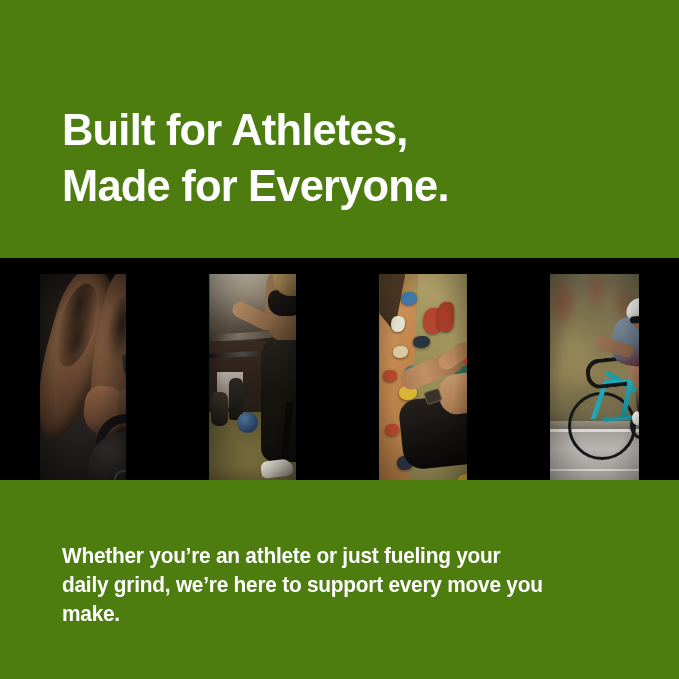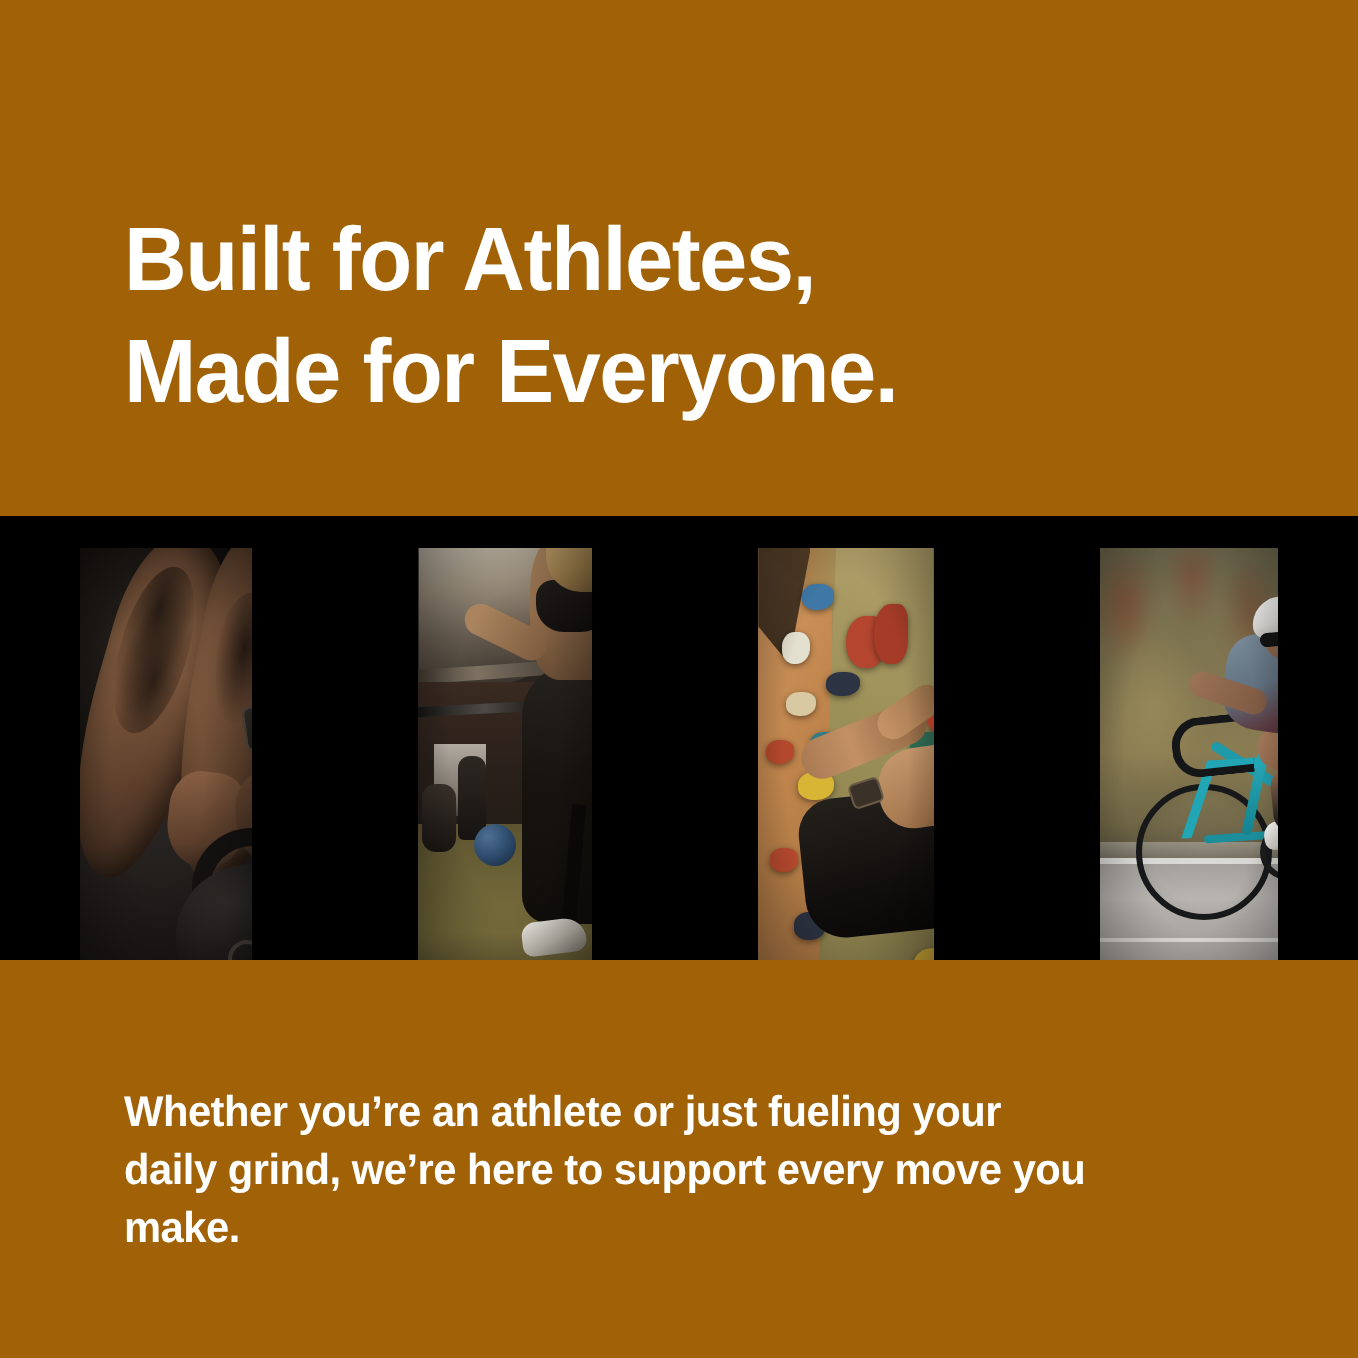--- a/index.html
+++ b/index.html
@@ -12,21 +12,21 @@
     height: 679px;
     overflow: hidden;
     font-family: "Liberation Sans", sans-serif;
     -webkit-font-smoothing: antialiased;
   }
 
   #promo-card {
     position: relative;
     width: 679px;
     height: 679px;
-    background: #a16207;
+    background: #4d7c0f;
   }
 
   
   .headline {
     position: absolute;
     left: 62px;
     top: 72px;
     width: 580px;
     color: #ffffff;
     font-family: "Liberation Sans", sans-serif;

